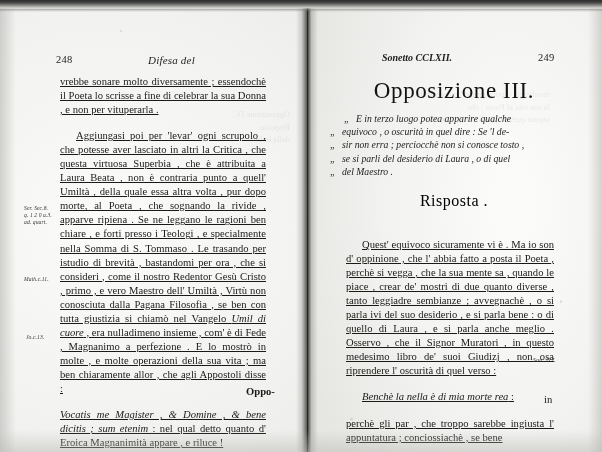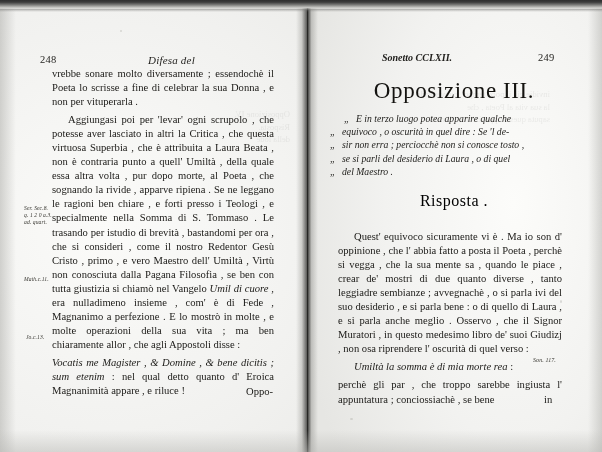--- a/index.html
+++ b/index.html
@@ -119,21 +119,21 @@
     position: absolute;
     color: #1b1a17;
     font-size: 10.6px;
     line-height: 14.05px;
     text-align: justify;
     text-justify: inter-word;
   }
   .col.left-col  { left: 48px;  top: 63px;  width: 230px; }
   .col.right-col { left: 334px; top: 106px; width: 232px; }
 
-  p { margin: 4px; }
+  p { margin: 12px; text-decoration: underline; }
   p.indent { text-indent: 16px; }
 
   .heading {
     position: absolute;
     text-align: center;
     color: #141310;
     font-size: 23px;
     letter-spacing: .6px;
   }
   .heading-sub {
@@ -209,30 +209,30 @@
 
   <div class="bleed" style="left:150px; top:108px; width:140px;">Opposizione IV.
 Risposta.
 della lode</div>
   <div class="bleed" style="left:340px; top:88px; width:210px;">invidie già il poco tempo , convenendo
 la sua vita al Poeta , che
 saputa questa opposizione , di ricor-</div>
 
   <div class="page left">
 
-    <div class="folio" style="left:40px; top:54px;text-align:right;">248</div>
+    <div class="folio" style="left:56px; top:54px;text-align:right;">248</div>
     <div class="running-head rh-title" style="left:148px; top:54px;">Difesa del</div>
 
     <div class="col left-col">
       <p>vrebbe sonare molto diversamente ; essendochè il Poeta lo scrisse a fine di celebrar la sua Donna , e non per vituperarla .</p>
       <p class="indent"><span>Aggiungasi poi per 'levar' ogni scrupolo , che potesse aver lasciato in altri la Critica , che questa virtuosa Superbia , che è attribuita a Laura Beata , non è contraria punto a quell' Umiltà , della quale essa altra volta , pur dopo morte, al Poeta , che sognando la rivide , apparve ripiena . Se ne leggano le ragioni ben chiare , e forti presso i Teologi , e specialmente nella Somma di S. Tommaso . Le trasando per istudio di brevità , bastandomi per ora , che si consideri , come il nostro Redentor Gesù Cristo , primo , e vero Maestro dell' Umiltà , Virtù non conosciuta dalla Pagana Filosofia , se ben con tutta giustizia si chiamò nel Vangelo </span><span class="inline-it">Umil di cuore</span><span> , era nulladimeno insieme , com' è di Fede , Magnanimo a perfezione . E lo mostrò in molte , e molte operazioni della sua vita ; ma ben chiaramente allor , che agli Appostoli disse :</span></p>
       <p><span class="inline-it">Vocatis me Magister , &amp; Domine , &amp; bene dicitis ; sum etenim</span><span> : nel qual detto quanto d' Eroica Magnanimità appare , e riluce !</span></p>
     </div>
 
-    <div class="catchword" style="left:246px; top:386px;">Oppo-</div>
+    <div class="catchword" style="left:246px; top:386px;font-weight:bold;">Oppo-</div>
 
     <div class="marginal" style="left:24px; top:205px; width:46px;">Ser. Sec.8.
 q. 1 2 0 a.3.
 ad. quart.</div>
     <div class="marginal" style="left:24px; top:276px; width:46px;">Math.c.11.</div>
     <div class="marginal" style="left:26px; top:334px; width:46px;">Jo.c.13.</div>
   </div>
 
   <div class="page right">
 
@@ -247,21 +247,21 @@
     <div class="qline"><span class="qmark">„</span><span>equivoco , o oscurità in quel dire : Se 'l de-</span></div>
     <div class="qline"><span class="qmark">„</span><span>sir non erra ; perciocchè non si conosce tosto ,</span></div>
     <div class="qline"><span class="qmark">„</span><span>se si parli del desiderio di  Laura , o di quel</span></div>
     <div class="qline"><span class="qmark">„</span><span>del Maestro .</span></div>
   </div>
 
   <div class="heading-sub" style="left:326px; top:192px; width:256px;">Risposta .</div>
 
   <div class="col right-col" style="top:226px;">
     <p class="indent">Quest' equivoco sicuramente vi è . Ma io son d' oppinione , che l' abbia fatto a posta il Poeta , perchè si vegga , che la sua mente sa , quando le piace , crear de' mostri di due quanto diverse , tanto leggiadre sembianze ; avvegnachè , o si parla ivi del suo desiderio , e si parla bene : o di quello di Laura , e si parla anche meglio . Osservo , che il Signor Muratori , in questo medesimo libro de' suoi Giudizj , non osa riprendere l' oscurità di quel verso :</p>
-    <p class="verse-line"><span>Umiltà la somma è di mia morte rea</span><span class="roman"> :</span></p>
+    <p class="verse-line"><span>Benchè la nella è di mia morte rea</span><span class="roman"> :</span></p>
     <p>perchè gli par , che troppo sarebbe ingiusta l' appuntatura ; conciossiachè , se bene</p>
   </div>
 
   <div class="marginal right-note" style="left:533px; top:357px; width:50px;">Son. 117.</div>
 
   <div class="catchword" style="left:544px; top:394px;">in</div>
 
   <div class="gutter"></div>
   <div class="gutter-line"></div>
   <div class="edge-left"></div>

